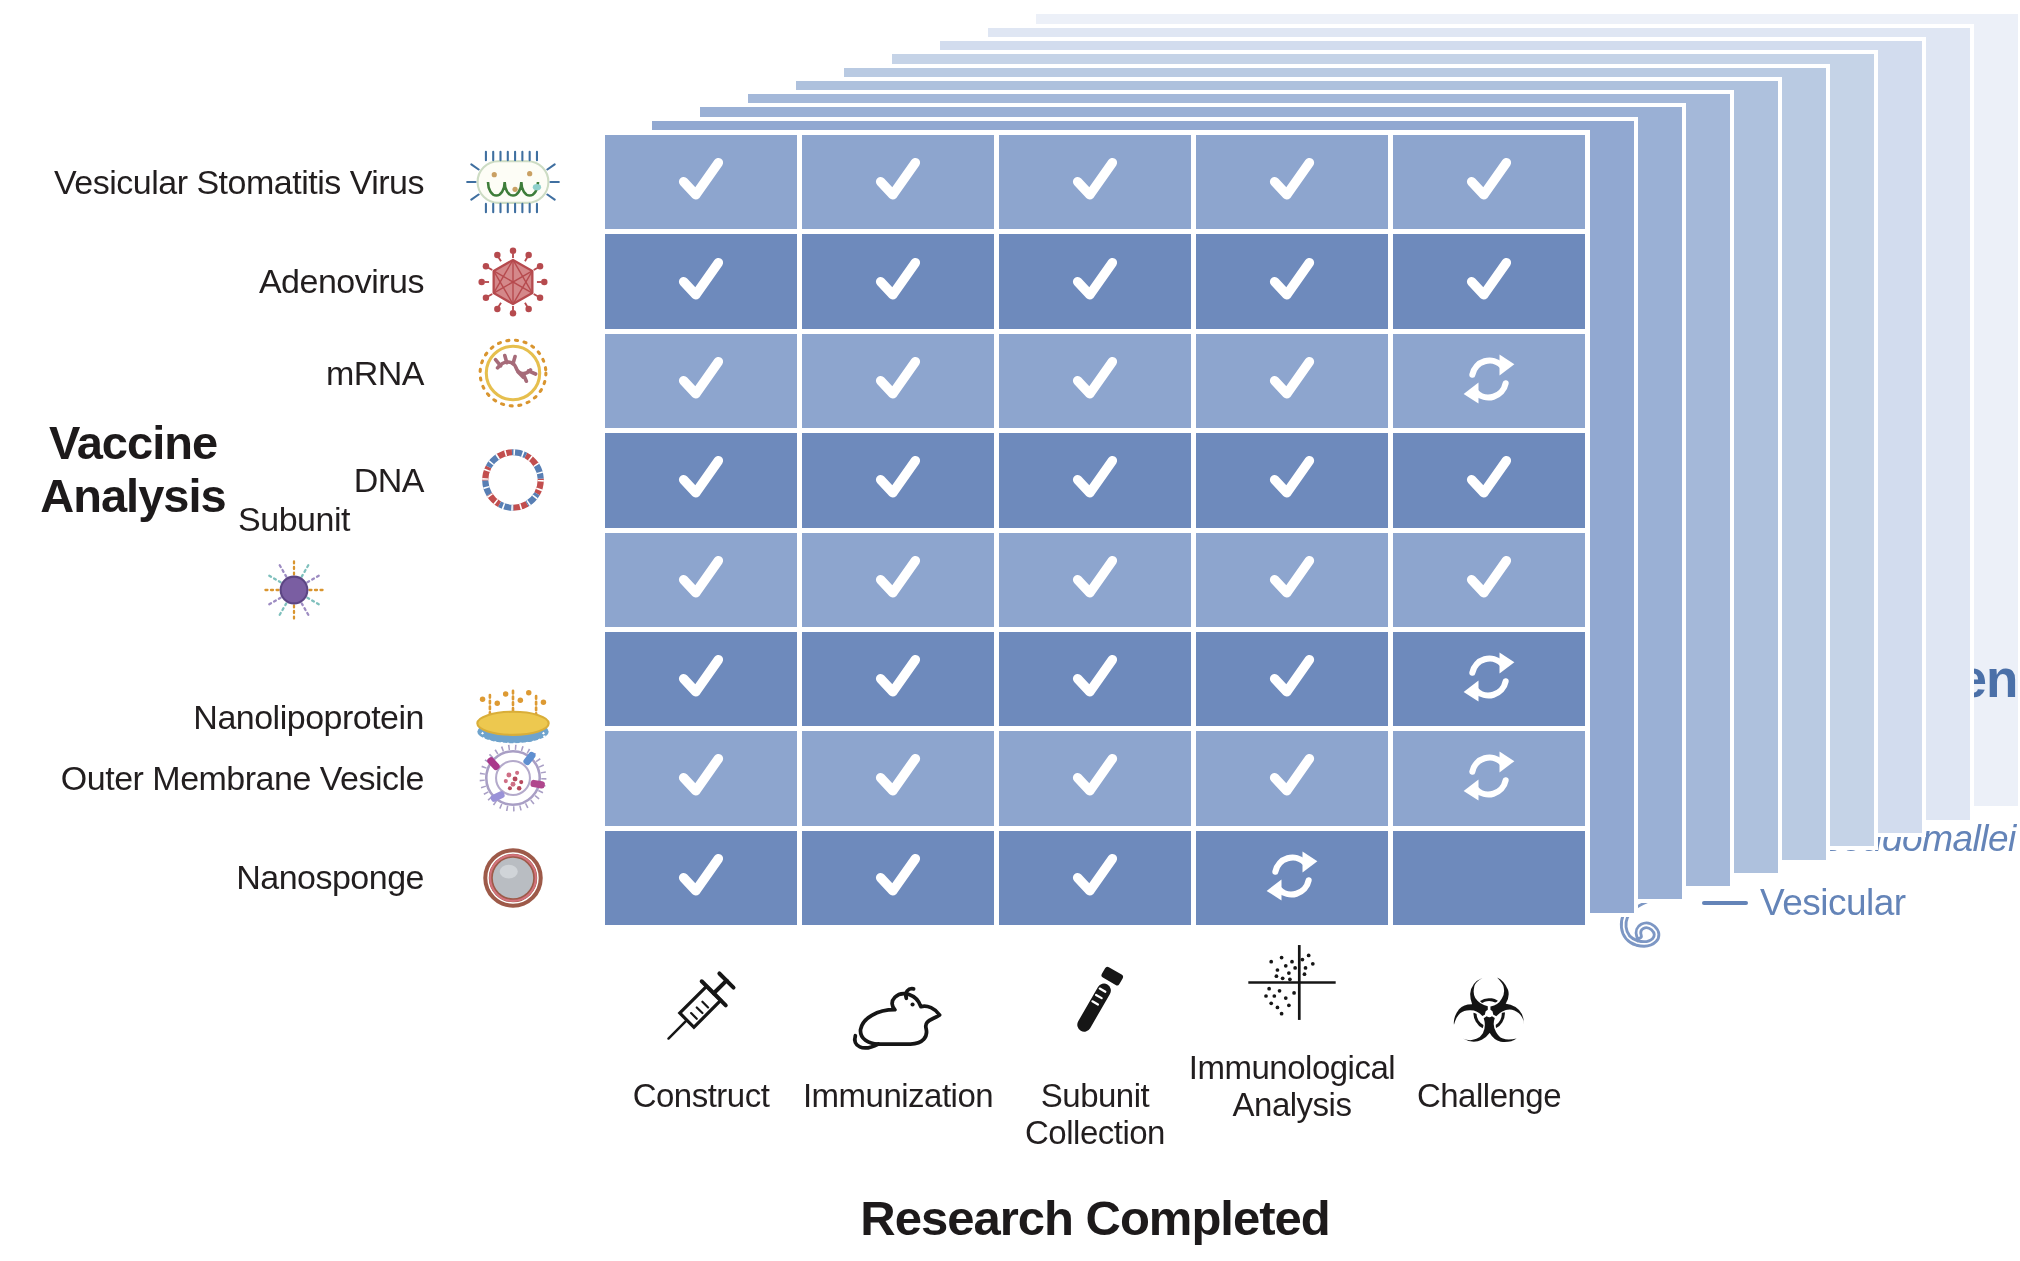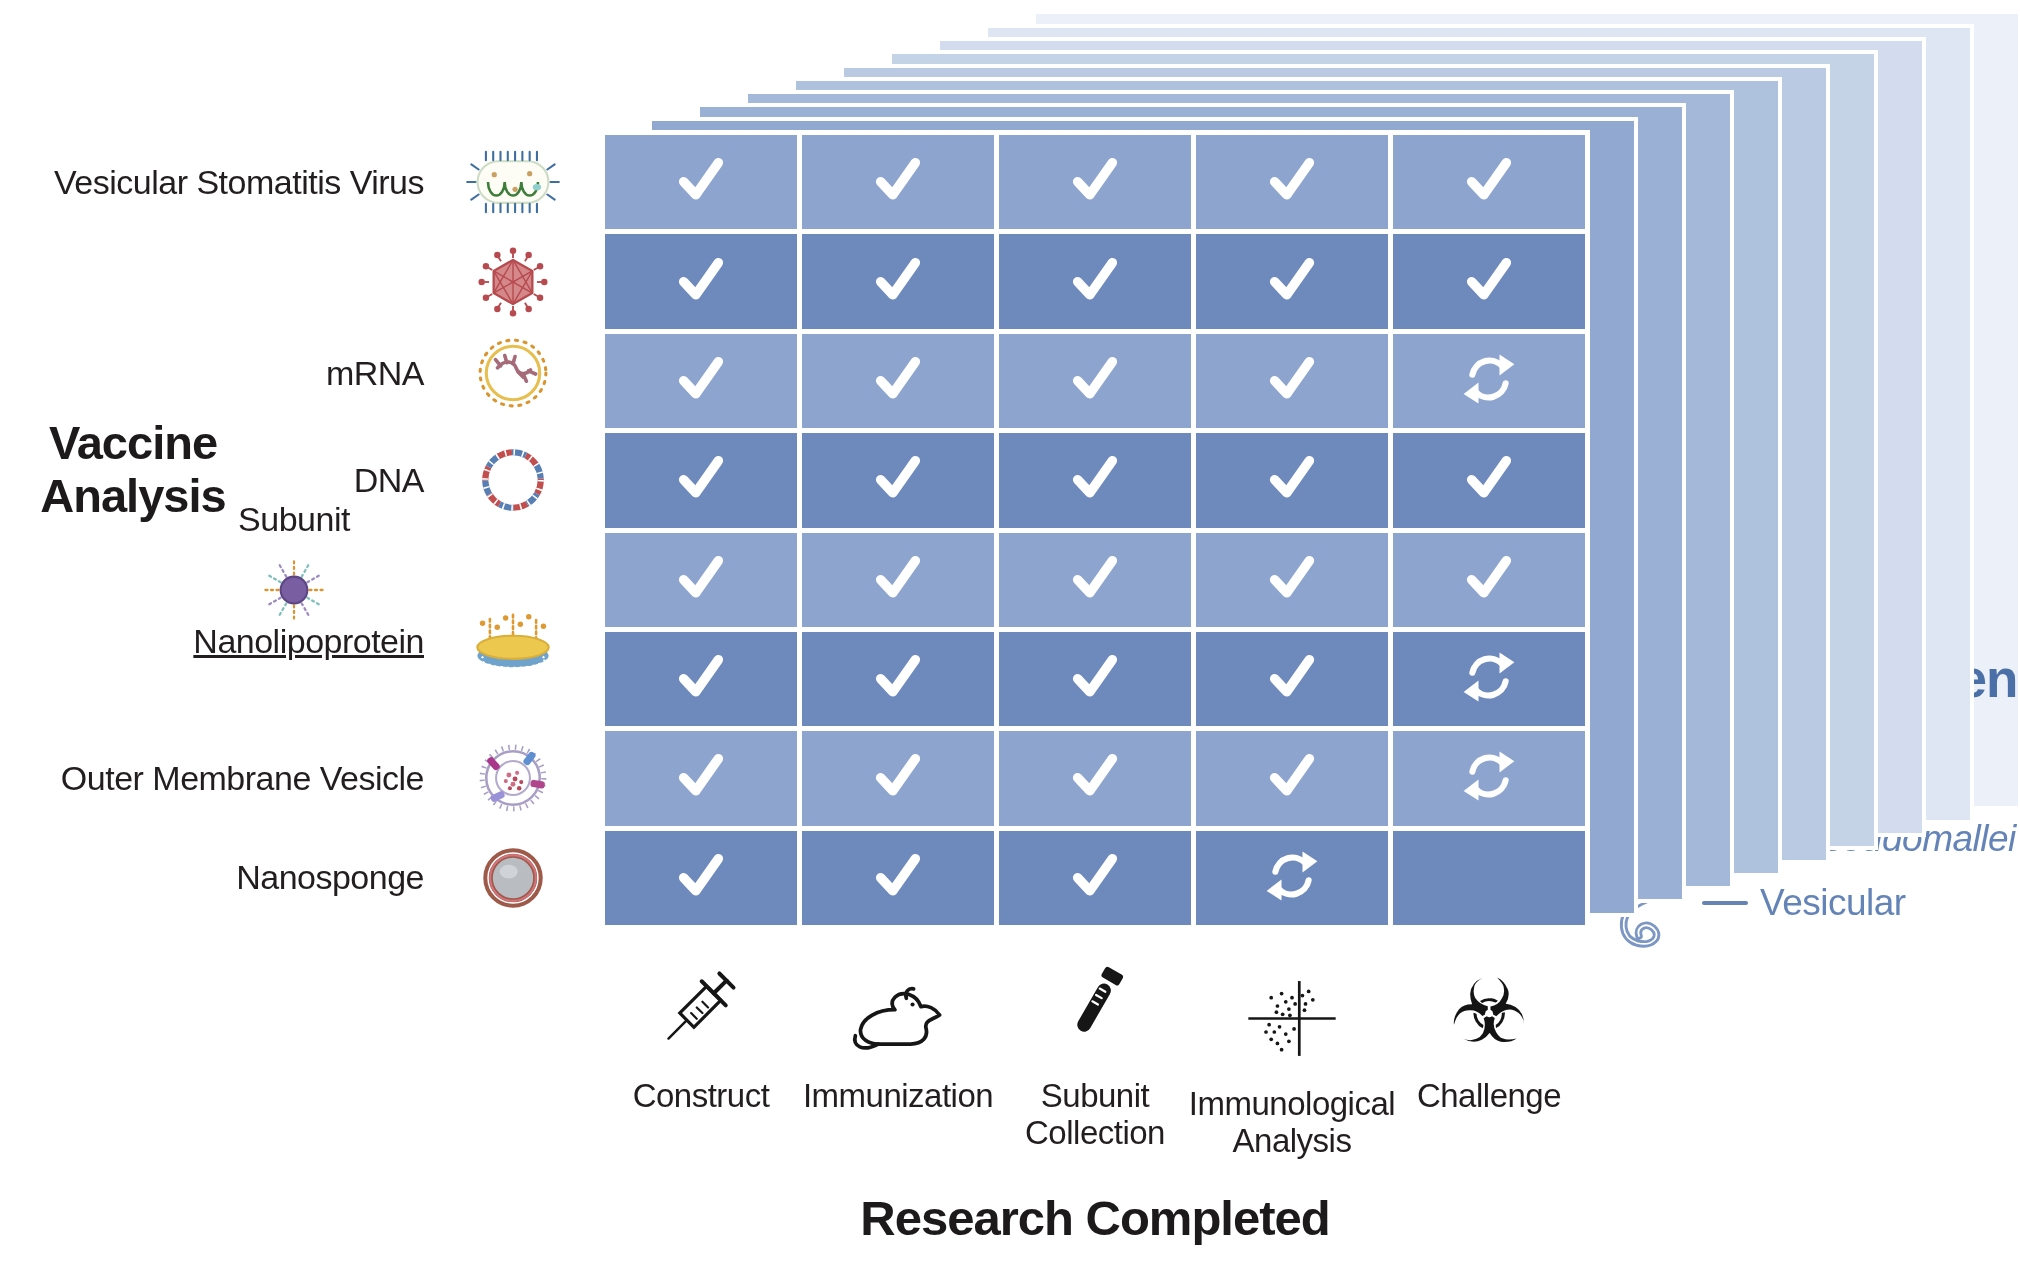--- a/index.html
+++ b/index.html
@@ -271,20 +271,21 @@
             <path d="M22 15V7 M29 15V7 M36 15V7 M43 15V7 M50 15V7 M57 15V7 M64 15V7 M71 15V7 M22 57v8 M29 57v8 M36 57v8 M43 57v8 M50 57v8 M57 57v8 M64 57v8 M71 57v8 M15 24 8 19 M12 36H4 M15 48 8 53 M81 24l7-5 M84 36h8 M81 48l7 5" stroke="#3f6fa0" stroke-width="2" stroke-linecap="round"></path>
             <path d="M24 36a8 13 0 1 0 16 0a8 13 0 1 0 16 0a8 13 0 1 0 16 0" fill="none" stroke="#3e7d3a" stroke-width="2.5"></path>
             <circle cx="30" cy="29" r="2.5" fill="#c9a063"></circle>
             <circle cx="50" cy="43" r="2.5" fill="#c9a063"></circle>
             <circle cx="64" cy="28" r="2.5" fill="#c9a063"></circle>
             <ellipse cx="71" cy="41" rx="4" ry="3" fill="#8fd0cc"></ellipse>
           </svg>
         </div>
       </div>
       <div class="rowlab" style="left: 0px; top: 234.375px; width: 588px; height: 94.375px; z-index: 11;">
+        <div class="txt">Adenovirus</div>
         <div class="ic">
           <svg width="70" height="70" viewBox="0 0 76 76">
             <g stroke="#b64a4e" stroke-width="2">
               <line x1="64" y1="38" x2="69" y2="38"></line>
               <line x1="60.5" y1="51" x2="64.8" y2="53.5"></line>
               <line x1="51" y1="60.5" x2="53.5" y2="64.8"></line>
               <line x1="38" y1="64" x2="38" y2="69"></line>
               <line x1="25" y1="60.5" x2="22.2" y2="64.8"></line>
               <line x1="15.5" y1="51" x2="11.2" y2="53.5"></line>
               <line x1="12" y1="38" x2="7" y2="38"></line>
@@ -359,21 +360,21 @@
               <line x1="23" y1="28.5" x2="10.9" y2="21.5" stroke="#7fc0bd"></line>
               <line x1="28.5" y1="23" x2="21.5" y2="10.9" stroke="#9d8cc2"></line>
               <line x1="36" y1="21" x2="36" y2="7" stroke="#d9952f"></line>
               <line x1="43.5" y1="23" x2="50.5" y2="10.9" stroke="#7fc0bd"></line>
               <line x1="49" y1="28.5" x2="61.1" y2="21.5" stroke="#9d8cc2"></line>
             </g>
             <circle cx="36" cy="36" r="13" fill="#7a5ea2" stroke="#5c4584" stroke-width="2"></circle>
           </svg>
         </div>
       </div>
-      <div class="rowlab" style="left: 0px; top: 594px; width: 588px; height: 94.375px; z-index: 11; text-decoration: underline;">
+      <div class="rowlab" style="left: 0px; top: 670px; width: 588px; height: 94.375px; z-index: 11;">
         <div class="txt">Nanolipoprotein</div>
         <div class="ic">
           <svg width="84" height="64" viewBox="0 0 80 60">
             <g stroke="#dd9a33" stroke-width="2.5" stroke-dasharray="2.5 3" stroke-linecap="round">
               <line x1="18" y1="9" x2="18" y2="30"></line>
               <line x1="40" y1="5" x2="40" y2="28"></line>
               <line x1="62" y1="10" x2="62" y2="30"></line>
             </g>
             <g fill="#dd9a33">
               <circle cx="11" cy="13" r="2.6"></circle>
@@ -483,21 +484,21 @@
               <rect x="42.5" y="23" width="15" height="58" rx="7.5" fill="#161616"></rect>
               <path d="M45 31h7 M45 39h7 M45 47h7" stroke="#fff" stroke-width="2.4" stroke-linecap="round"></path>
             </g>
           </svg>
         </div>
         <div class="lab">
           <div>Subunit</div>
           <div>Collection</div>
         </div>
       </div>
-      <div class="colfoot" style="left: 1177px; top: 956px;">
+      <div class="colfoot" style="left: 1177px; top: 920px;">
         <div class="ic">
           <svg width="104" height="90" viewBox="0 0 100 85">
             <line x1="8" y1="42" x2="92" y2="42" stroke="#161616" stroke-width="2.6"></line>
             <line x1="57" y1="6" x2="57" y2="78" stroke="#161616" stroke-width="2.6"></line>
             <g fill="#161616">
               <circle cx="30" cy="22" r="1.8"></circle>
               <circle cx="36" cy="30" r="1.8"></circle>
               <circle cx="40" cy="18" r="1.8"></circle>
               <circle cx="44" cy="26" r="1.8"></circle>
               <circle cx="47" cy="33" r="1.8"></circle>

